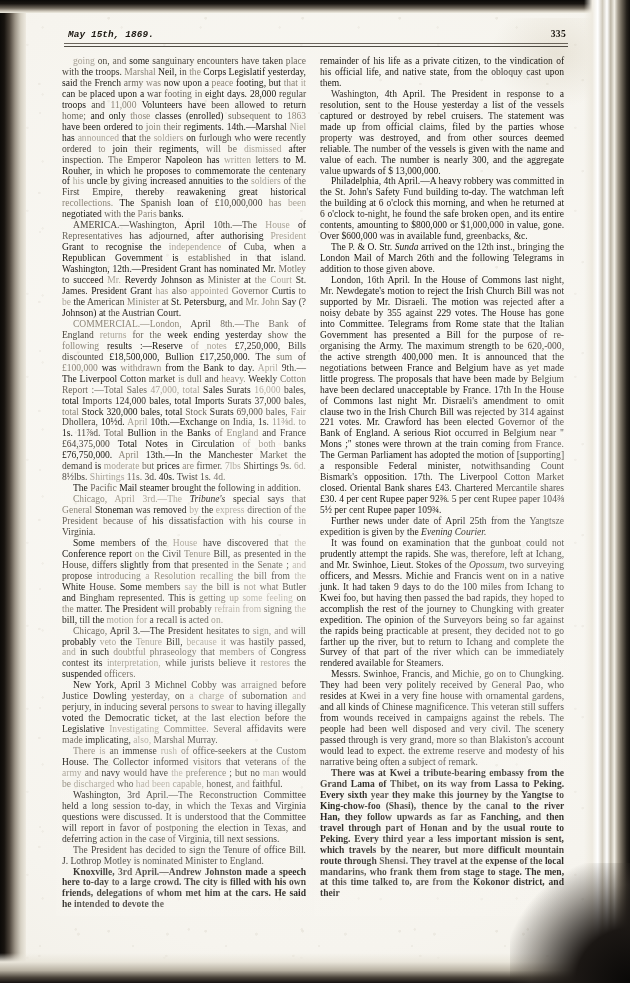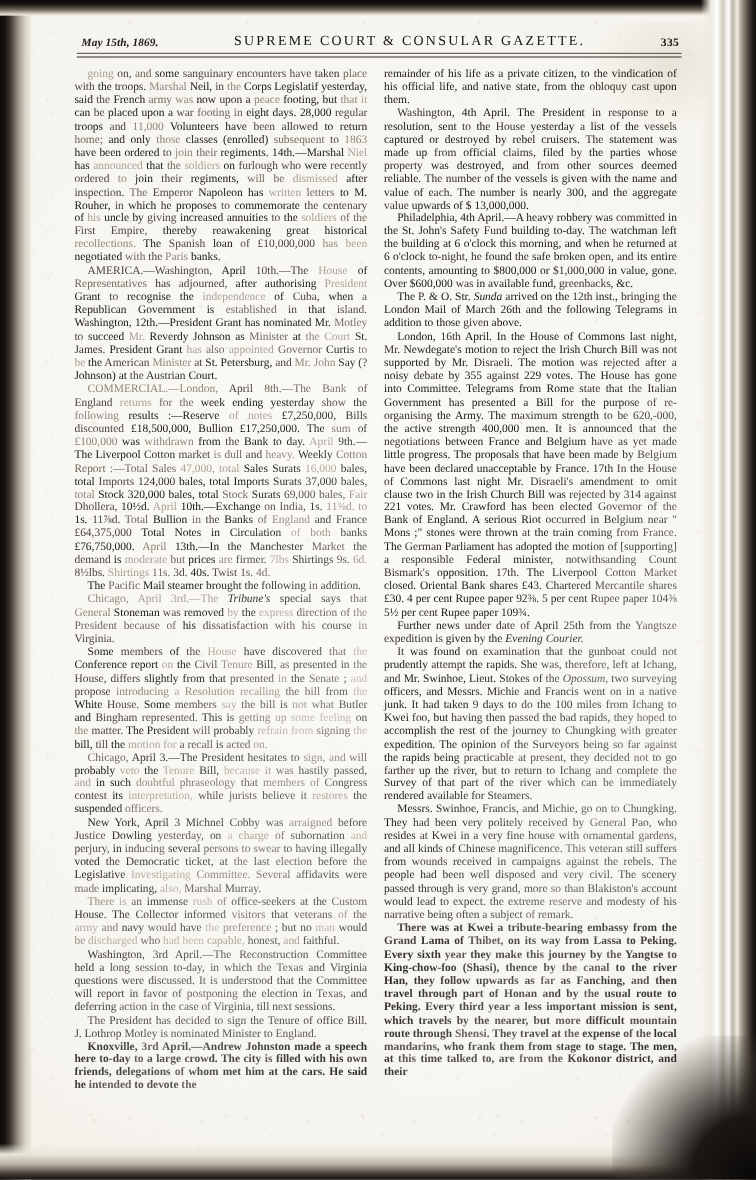--- a/index.html
+++ b/index.html
@@ -69,21 +69,21 @@
     padding:28px 60px 18px 62px;box-sizing:border-box;
     color:#17140f;
   }
 
   
   .masthead{
     display:flex;align-items:baseline;justify-content:space-between;
     padding:0 4px 0 6px;
   }
   .mast-date{
-    font-family:Liberation Serif, serif;
+    font-family:Liberation Mono, monospace;
     font-style:italic;font-weight:700;font-size:9.4px;letter-spacing:.1px;
     white-space:nowrap;color:#1c1812;
   }
   .mast-title{
     font-size:11.6px;font-weight:400;letter-spacing:1.9px;
     color:#171410;white-space:nowrap;
     transform:translateY(-.5px);
   }
   .mast-page{
     font-size:9.6px;font-weight:700;letter-spacing:.3px;color:#1c1812;
@@ -139,21 +139,20 @@
 
 <div id="scan">
 
   <div id="speckle"></div>
   <div id="stain"></div>
 
   <div id="page">
 
     <div class="masthead">
       <div class="mast-date">May 15th, 1869.</div>
-      <div class="mast-title">SUPREME COURT &amp; CONSULAR GAZETTE.</div>
       <div class="mast-page">335</div>
     </div>
     <div class="rule"></div>
 
     <div class="columns">
 
       <div class="col" id="col-left">
         <p class="indent"><span class="ghost">going</span> <span class="fade-2">on,</span> <span class="fade-3">and</span> <span>some</span> <span class="fade-2">sanguinary</span> <span class="fade-2">encounters</span> <span class="fade-2">have</span> <span class="fade-1">taken</span> <span class="fade-3">place</span> <span class="fade-2">with</span> <span>the</span> <span class="fade-1">troops.</span> <span class="fade-4">Marshal</span> <span>Neil,</span> <span class="fade-2">in</span> <span class="fade-4">the</span> <span>Corps</span> <span>Legislatif</span> <span>yesterday,</span> <span>said</span> <span class="fade-2">the</span> <span>French</span> <span class="fade-3">army</span> <span class="fade-4">was</span> <span>now</span> <span class="fade-1">upon</span> <span>a</span> <span class="fade-4">peace</span> <span>footing,</span> <span>but</span> <span class="fade-4">that</span> <span class="ghost">it</span> <span>can</span> <span class="fade-2">be</span> <span>placed</span> <span>upon</span> <span>a</span> <span class="fade-2">war</span> <span class="fade-3">footing</span> <span class="fade-3">in</span> <span>eight</span> <span>days.</span> <span>28,000</span> <span class="fade-2">regular</span> <span>troops</span> <span class="fade-2">and</span> <span class="fade-4">11,000</span> <span>Volunteers</span> <span>have</span> <span class="fade-2">been</span> <span class="fade-1">allowed</span> <span>to</span> <span>return</span> <span class="fade-3">home;</span> <span>and</span> <span>only</span> <span class="fade-4">those</span> <span>classes</span> <span>(enrolled)</span> <span class="fade-3">subsequent</span> <span class="fade-2">to</span> <span class="fade-4">1863</span> <span>have</span> <span>been</span> <span>ordered</span> <span class="fade-2">to</span> <span class="fade-4">join</span> <span class="fade-3">their</span> <span>regiments.</span> <span>14th.—Marshal</span> <span class="ghost">Niel</span> <span>has</span> <span class="ghost">announced</span> <span>that</span> <span class="fade-3">the</span> <span class="ghost">soldiers</span> <span>on</span> <span class="fade-2">furlough</span> <span class="fade-2">who</span> <span>were</span> <span class="fade-2">recently</span> <span class="fade-2">ordered</span> <span class="fade-4">to</span> <span>join</span> <span class="fade-2">their</span> <span>regiments,</span> <span class="fade-3">will</span> <span class="fade-3">be</span> <span class="ghost">dismissed</span> <span>after</span> <span class="fade-2">inspection.</span> <span class="fade-3">The</span> <span class="fade-2">Emperor</span> <span>Napoleon</span> <span>has</span> <span class="ghost">written</span> <span class="fade-3">letters</span> <span>to</span> <span>M.</span> <span>Rouher,</span> <span class="fade-2">in</span> <span>which</span> <span class="fade-1">he</span> <span>proposes</span> <span class="fade-2">to</span> <span>commemorate</span> <span class="fade-2">the</span> <span class="fade-2">centenary</span> <span>of</span> <span class="ghost">his</span> <span>uncle</span> <span>by</span> <span class="fade-2">giving</span> <span>increased</span> <span>annuities</span> <span class="fade-2">to</span> <span>the</span> <span class="ghost">soldiers</span> <span class="fade-3">of</span> <span class="fade-3">the</span> <span class="fade-2">First</span> <span class="fade-2">Empire,</span> <span>thereby</span> <span>reawakening</span> <span>great</span> <span>historical</span> <span class="fade-4">recollections.</span> <span>The</span> <span class="fade-2">Spanish</span> <span>loan</span> <span class="fade-2">of</span> <span class="fade-2">£10,000,000</span> <span class="fade-4">has</span> <span class="ghost">been</span> <span>negotiated</span> <span class="fade-3">with</span> <span class="fade-2">the</span> <span class="fade-4">Paris</span> <span>banks.</span></p>
         <p class="indent sc-lead"><span class="fade-2">AMERICA.—Washington,</span> <span>April</span> <span class="fade-2">10th.—The</span> <span class="ghost">House</span> <span>of</span> <span class="fade-3">Representatives</span> <span class="fade-1">has</span> <span class="fade-2">adjourned,</span> <span>after</span> <span>authorising</span> <span class="ghost">President</span> <span>Grant</span> <span class="fade-2">to</span> <span>recognise</span> <span>the</span> <span class="ghost">independence</span> <span>of</span> <span class="fade-2">Cuba,</span> <span>when</span> <span class="fade-2">a</span> <span>Republican</span> <span>Government</span> <span>is</span> <span class="fade-3">established</span> <span class="fade-2">in</span> <span>that</span> <span class="fade-2">island.</span> <span>Washington,</span> <span>12th.—President</span> <span>Grant</span> <span>has</span> <span>nominated</span> <span>Mr.</span> <span class="fade-3">Motley</span> <span class="fade-2">to</span> <span>succeed</span> <span class="ghost">Mr.</span> <span>Reverdy</span> <span>Johnson</span> <span>as</span> <span class="fade-3">Minister</span> <span>at</span> <span class="fade-4">the</span> <span class="ghost">Court</span> <span>St.</span> <span class="fade-1">James.</span> <span>President</span> <span>Grant</span> <span class="ghost">has</span> <span class="fade-3">also</span> <span class="ghost">appointed</span> <span class="fade-3">Governor</span> <span>Curtis</span> <span class="fade-3">to</span> <span class="ghost">be</span> <span>the</span> <span class="fade-2">American</span> <span class="fade-4">Minister</span> <span class="fade-2">at</span> <span>St.</span> <span>Petersburg,</span> <span class="fade-2">and</span> <span class="fade-4">Mr.</span> <span class="fade-4">John</span> <span>Say</span> <span>(?</span> <span>Johnson)</span> <span>at</span> <span class="fade-2">the</span> <span class="fade-1">Austrian</span> <span>Court.</span></p>
         <p class="indent sc-lead"><span class="fade-4">COMMERCIAL.—London,</span> <span class="fade-2">April</span> <span class="fade-3">8th.—The</span> <span class="fade-3">Bank</span> <span class="fade-2">of</span> <span class="fade-2">England</span> <span class="ghost">returns</span> <span class="fade-3">for</span> <span class="fade-3">the</span> <span>week</span> <span>ending</span> <span>yesterday</span> <span class="fade-2">show</span> <span>the</span> <span class="fade-4">following</span> <span>results</span> <span>:—Reserve</span> <span class="ghost">of</span> <span class="ghost">notes</span> <span>£7,250,000,</span> <span>Bills</span> <span class="fade-2">discounted</span> <span>£18,500,000,</span> <span>Bullion</span> <span>£17,250,000.</span> <span>The</span> <span class="fade-3">sum</span> <span>of</span> <span class="fade-4">£100,000</span> <span>was</span> <span class="fade-4">withdrawn</span> <span>from</span> <span class="fade-2">the</span> <span>Bank</span> <span>to</span> <span>day.</span> <span class="ghost">April</span> <span>9th.—The</span> <span>Liverpool</span> <span class="fade-1">Cotton</span> <span class="fade-2">market</span> <span class="fade-4">is</span> <span class="fade-3">dull</span> <span class="fade-2">and</span> <span class="fade-4">heavy.</span> <span>Weekly</span> <span class="fade-3">Cotton</span> <span class="fade-3">Report</span> <span class="fade-3">:—Total</span> <span class="fade-3">Sales</span> <span class="ghost">47,000,</span> <span class="ghost">total</span> <span>Sales</span> <span>Surats</span> <span class="ghost">16,000</span> <span>bales,</span> <span>total</span> <span class="fade-2">Imports</span> <span class="fade-1">124,000</span> <span>bales,</span> <span>total</span> <span>Imports</span> <span>Surats</span> <span>37,000</span> <span>bales,</span> <span class="fade-4">total</span> <span>Stock</span> <span>320,000</span> <span>bales,</span> <span>total</span> <span class="fade-3">Stock</span> <span>Surats</span> <span class="fade-2">69,000</span> <span class="fade-2">bales,</span> <span class="fade-4">Fair</span> <span class="fade-2">Dhollera,</span> <span>10½d.</span> <span class="ghost">April</span> <span>10th.—Exchange</span> <span class="fade-2">on</span> <span class="fade-2">India,</span> <span>1s.</span> <span class="fade-4">11⅜d.</span> <span class="fade-4">to</span> <span>1s.</span> <span class="fade-2">11⅞d.</span> <span class="fade-3">Total</span> <span>Bullion</span> <span class="fade-3">in</span> <span class="fade-2">the</span> <span>Banks</span> <span class="fade-3">of</span> <span class="fade-4">England</span> <span>and</span> <span>France</span> <span class="fade-2">£64,375,000</span> <span>Total</span> <span>Notes</span> <span>in</span> <span>Circulation</span> <span class="ghost">of</span> <span class="fade-4">both</span> <span>banks</span> <span>£76,750,000.</span> <span class="fade-4">April</span> <span>13th.—In</span> <span>the</span> <span>Manchester</span> <span class="fade-2">Market</span> <span>the</span> <span class="fade-2">demand</span> <span>is</span> <span class="ghost">moderate</span> <span class="fade-3">but</span> <span>prices</span> <span class="fade-4">are</span> <span class="fade-2">firmer.</span> <span class="ghost">7lbs</span> <span>Shirtings</span> <span class="fade-1">9s.</span> <span class="fade-4">6d.</span> <span class="fade-2">8½lbs.</span> <span class="ghost">Shirtings</span> <span class="fade-3">11s.</span> <span class="fade-2">3d.</span> <span>40s.</span> <span class="fade-2">Twist</span> <span class="fade-2">1s.</span> <span class="fade-3">4d.</span></p>

